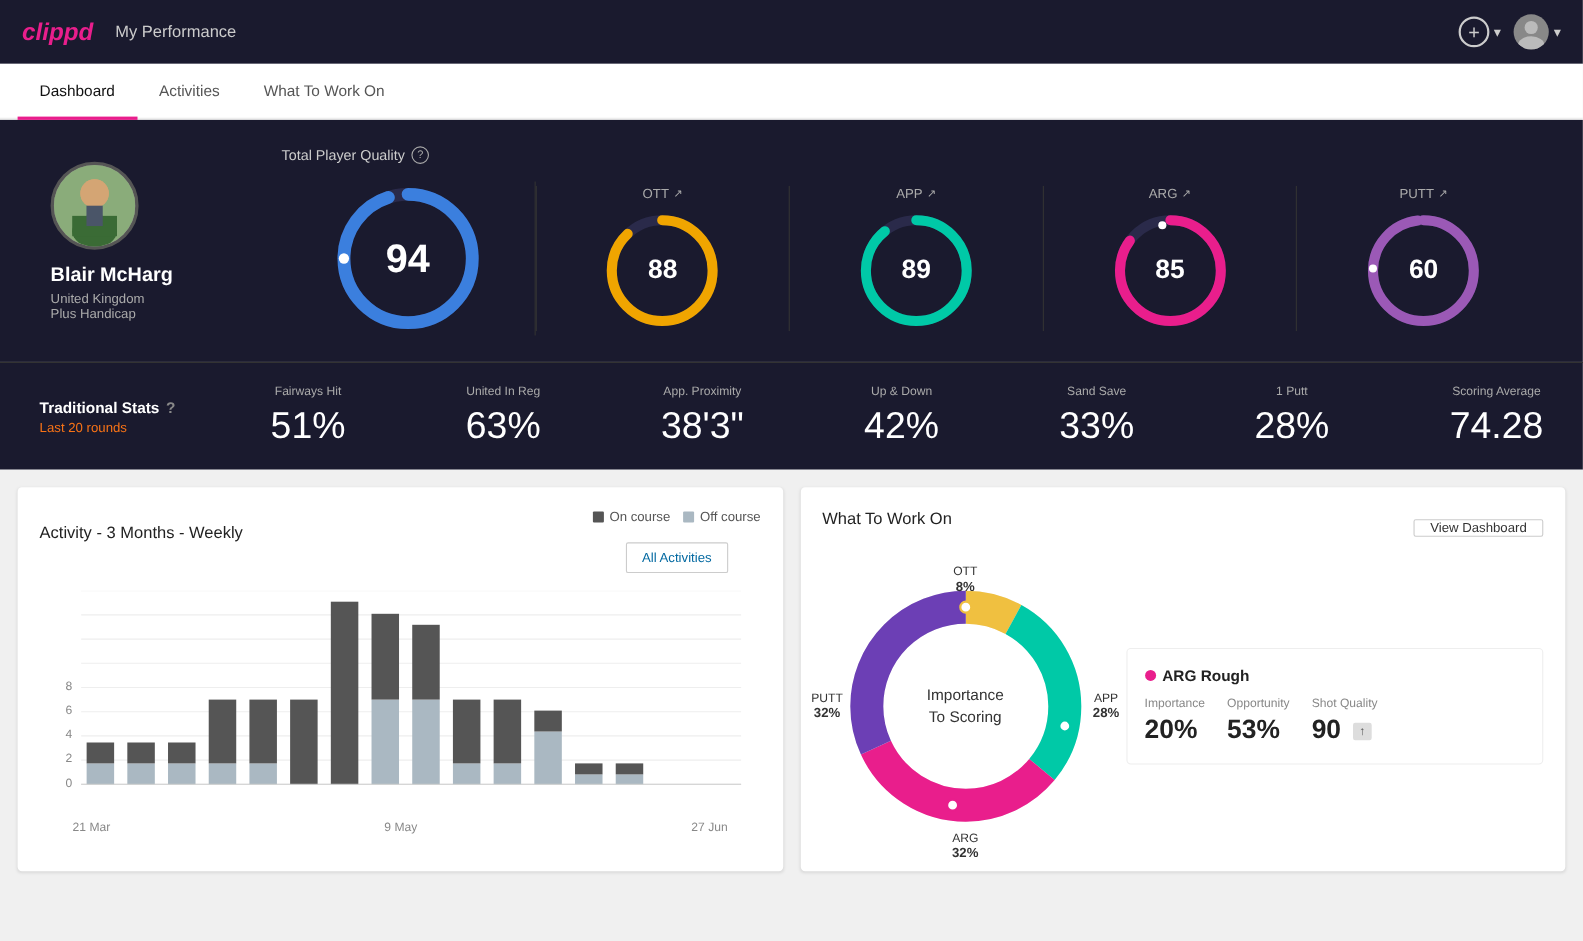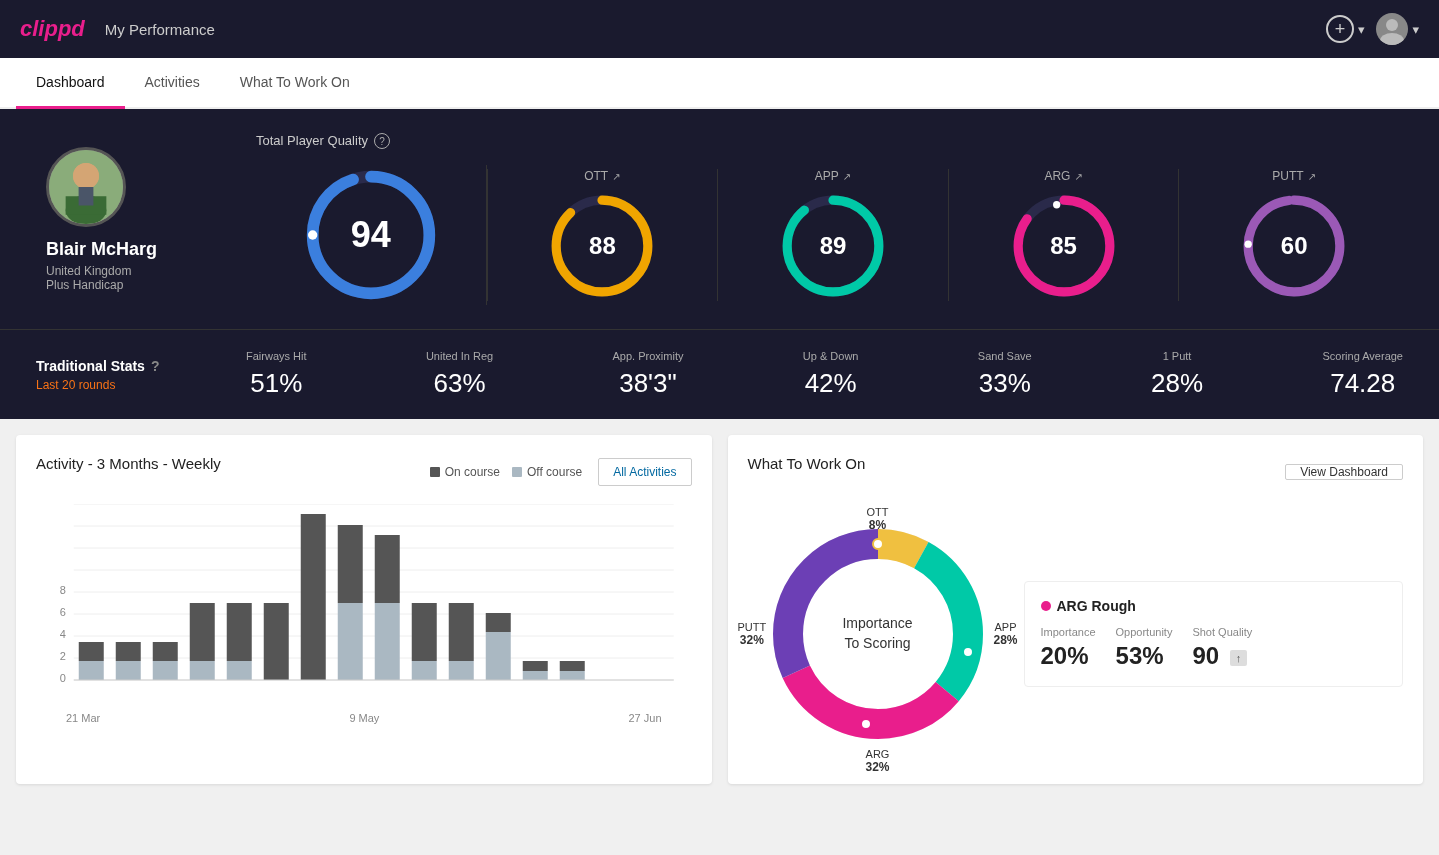--- a/index.html
+++ b/index.html
@@ -106,21 +106,21 @@
       background: #1a1a2e;
       border-top: 1px solid #333;
       gap: 0;
     }
     .trad-info { width: 210px; flex-shrink: 0; }
     .trad-title { font-size: 14px; font-weight: bold; color: #fff; display: flex; align-items: center; gap: 6px; }
     .trad-subtitle { font-size: 12px; color: #f97316; margin-top: 4px; }
     .stat-items { display: flex; flex: 1; justify-content: space-between; }
     .stat-item { text-align: center; }
     .stat-label { font-size: 11px; color: #aaa; margin-bottom: 6px; }
-    .stat-value { font-size: 26px; font-weight: 300; color: #fff; }
+    .stat-value { font-size: 34px; font-weight: 300; color: #fff; }
 
     
     .bottom-panels {
       display: flex; gap: 0;
       background: #f0f0f0;
       padding: 16px;
       gap: 16px;
     }
     .panel {
       background: #fff; border-radius: 4px;
@@ -338,21 +338,21 @@
       <div class="stat-value">74.28</div>
     </div>
   </div>
 </div>
 
 <div class="bottom-panels">
 
   <div class="panel">
     <div class="chart-header">
       <div class="panel-title">Activity - 3 Months - Weekly</div>
-      <div style="display:flex;align-items:center;gap:16px;">
+      <div style="display:flex;align-items:center;gap:16px;flex-direction:column;">
         <div class="chart-legend">
           <div class="legend-item">
             <div class="legend-dot" style="background:#555;"></div>
             <span>On course</span>
           </div>
           <div class="legend-item">
             <div class="legend-dot" style="background:#aab8c2;"></div>
             <span>Off course</span>
           </div>
         </div>

